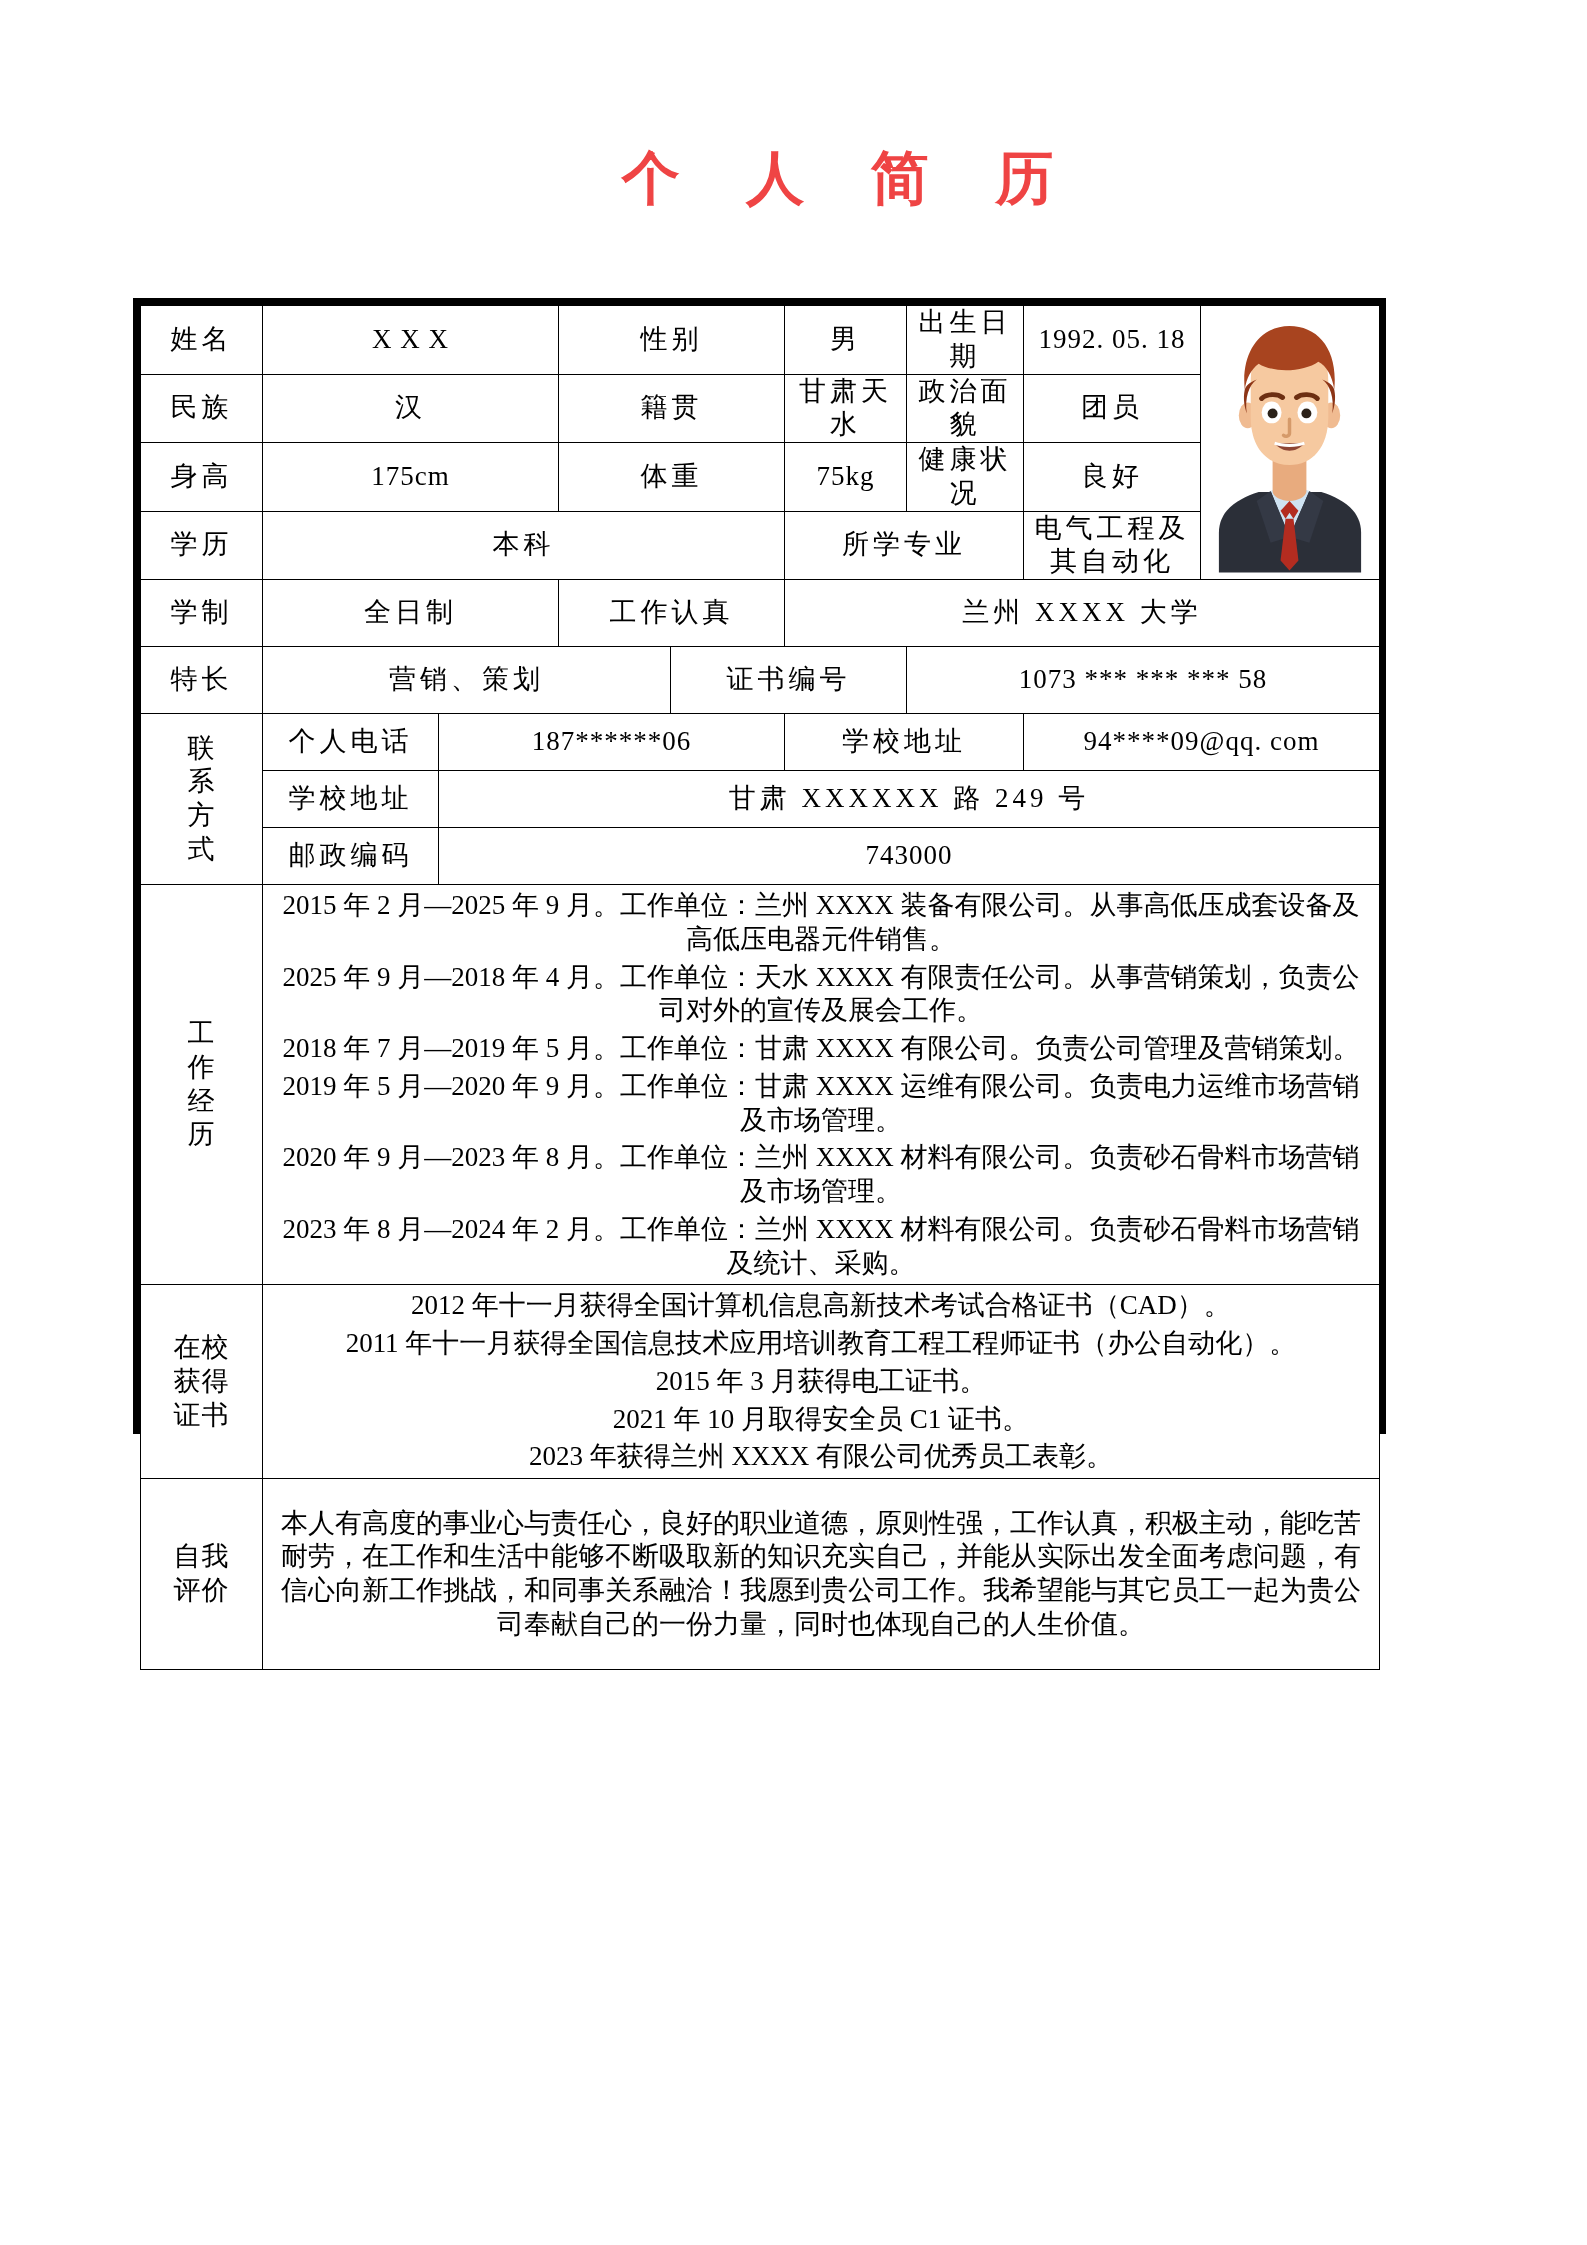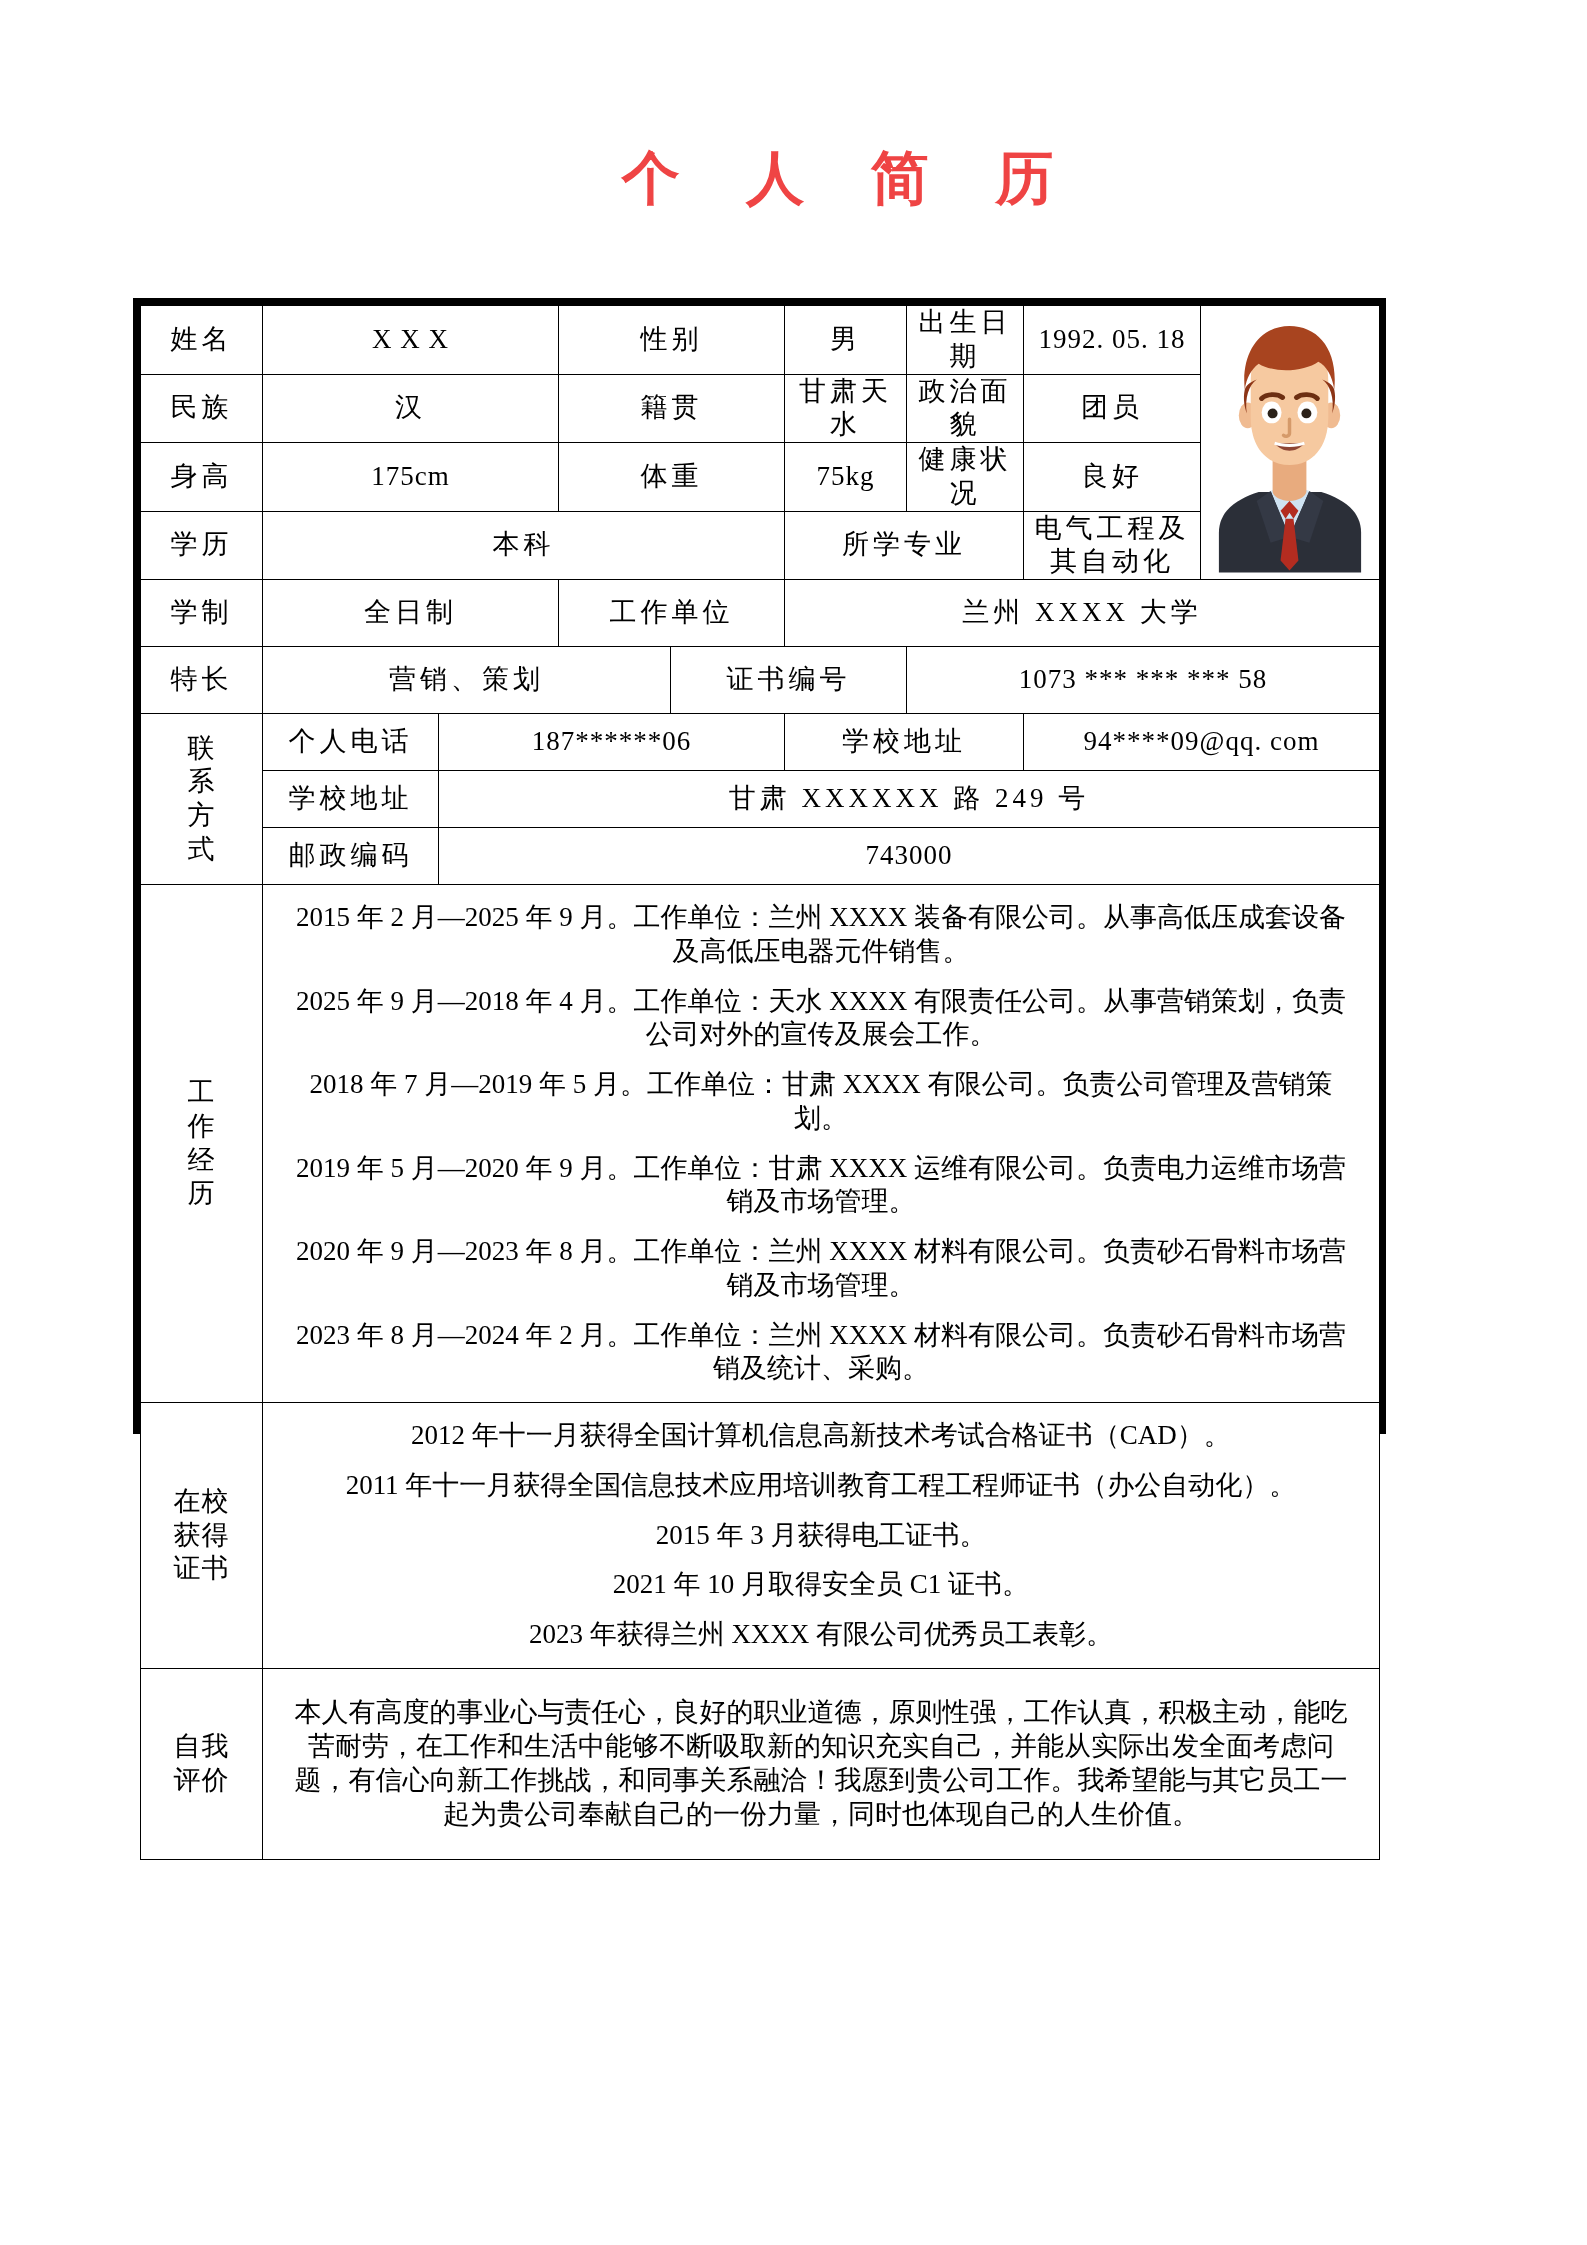--- a/index.html
+++ b/index.html
@@ -104,21 +104,21 @@
   
   td.block {
     text-align: left;
     vertical-align: top;
     padding: 6px 14px 10px 14px;
     font-family: "Liberation Serif", "DejaVu Serif", serif;
     font-size: 25.5px;
     line-height: 1.56;
   }
   td.block p {
-    margin: 16px;
+    margin: 4px;
     padding: 0;
     white-space: pre-wrap;
   }
   td.block.centered-v { vertical-align: middle; }
 
   .sidecell {
     font-size: 26px;
     letter-spacing: 1px;
     line-height: 1.5;
     width: 62px;
@@ -219,21 +219,21 @@
       <tr>
         <td class="label" style="height:66px">学历</td>
         <td class="label" colspan="4">本科</td>
         <td class="label" colspan="2">所学专业</td>
         <td class="label">电气工程及其自动化</td>
       </tr>
 
       <tr>
         <td class="label" style="height:66px">学制</td>
         <td class="label" colspan="2">全日制</td>
-        <td class="label" colspan="2">工作单位</td>
+        <td class="label" colspan="2">工作认真</td>
         <td class="label" colspan="4">兰州 XXXX 大学</td>
       </tr>
 
       <tr>
         <td class="label" style="height:66px">特长</td>
         <td class="label" colspan="3">营销、策划</td>
         <td class="label" colspan="2">证书编号</td>
         <td class="num" colspan="3">1073 *** *** *** 58</td>
       </tr>
 

